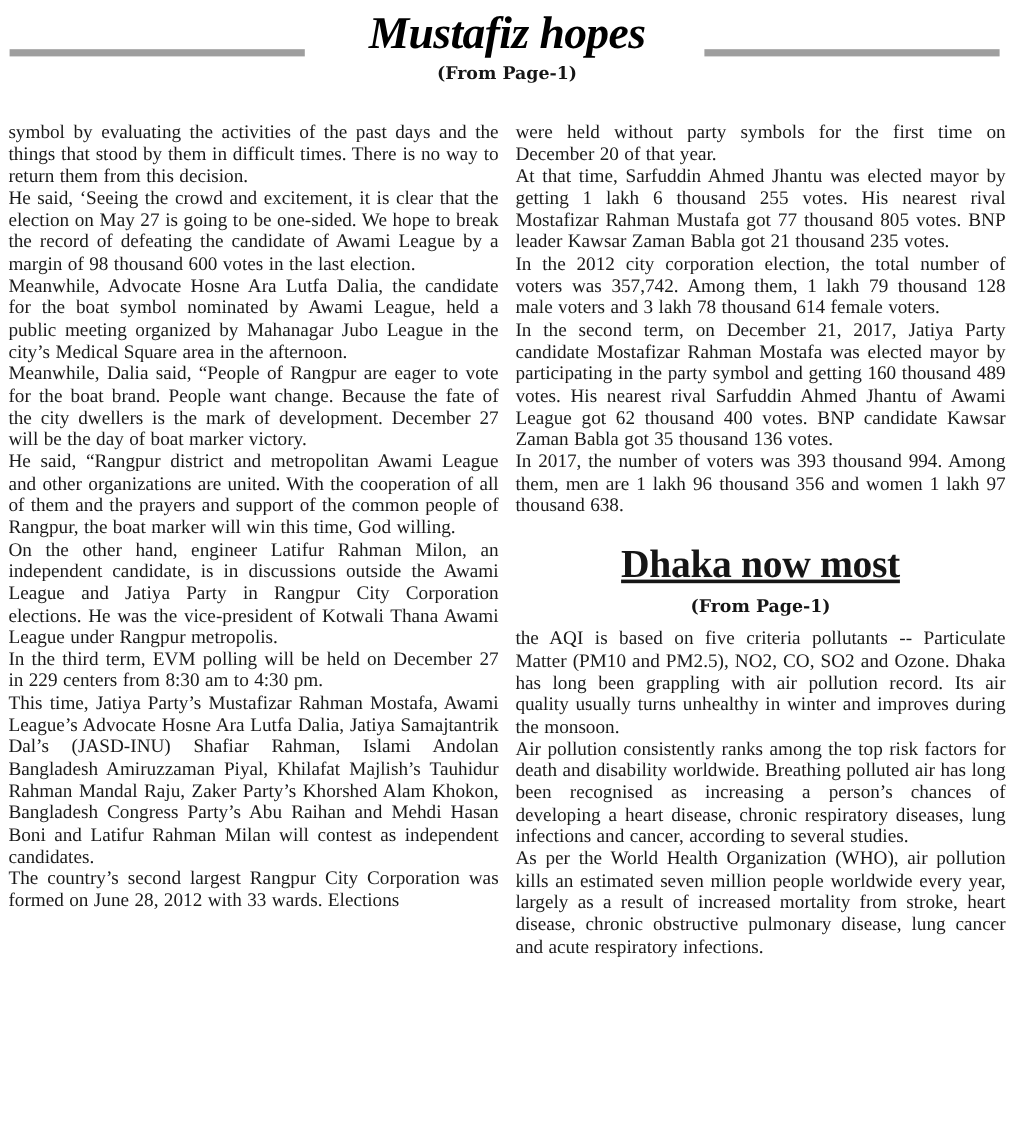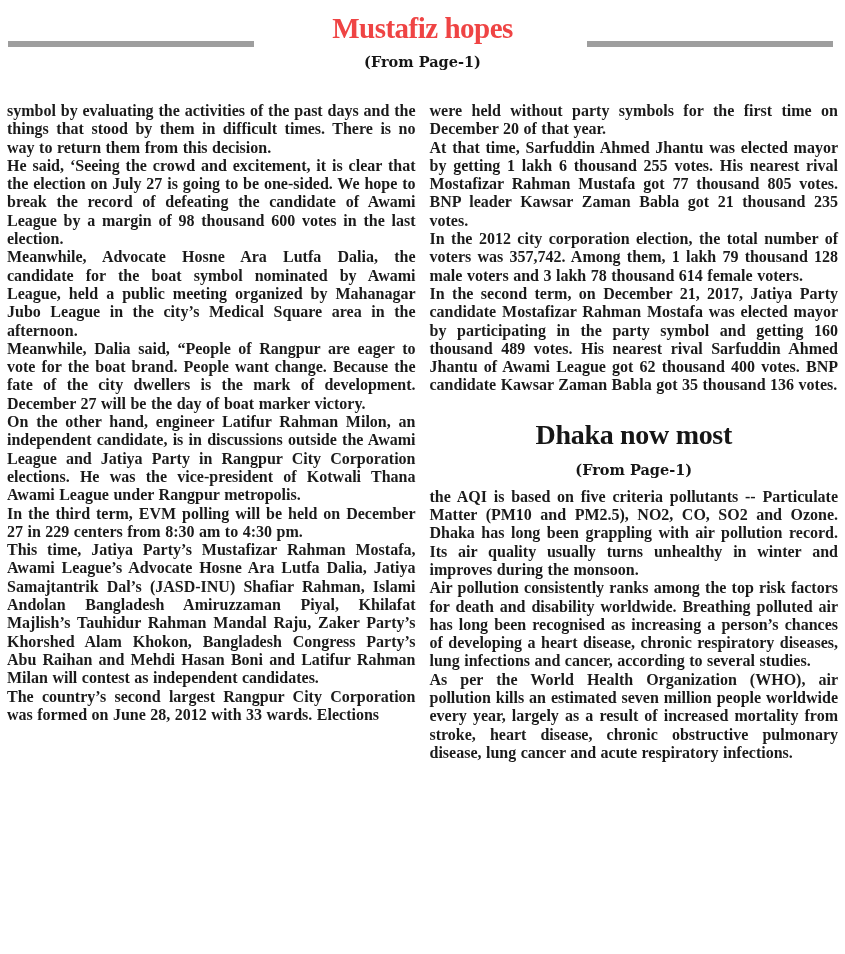--- a/index.html
+++ b/index.html
@@ -25,25 +25,26 @@
     position: absolute;
     top: 35px;
     height: 6px;
     background: #9e9e9e;
   }
   .rule-left  { left: 8px;   width: 246px; }
   .rule-right { left: 587px; width: 246px; }
   .a1-title {
     margin: 6px 0 0 0;
     text-align: center;
-    font-size: 29px;
+    font-size: 38px;
     line-height: 44px;
     font-weight: bold;
     letter-spacing: -0.5px;
-    color: #ef4444;
+    color: #000000;
+    font-style: italic;
   }
   .kicker {
     text-align: center;
     font-family: "DejaVu Serif", serif;
     font-weight: bold;
     font-size: 14.5px;
     margin-top: 3px;
     color: #161616;
   }
   
@@ -58,34 +59,34 @@
     width: 50%;
     box-sizing: border-box;
   }
   .para {
     margin: 0;
     padding: 0;
     font-size: 16px;
     line-height: 18.3px;
     text-align: justify;
     word-spacing: 0.5px;
-    font-weight: bold;
   }
   
   .a2 {
     margin-top: 20px;
   }
   .a2-title {
     margin: 0 0 2px 0;
     text-align: center;
-    font-size: 28px;
+    font-size: 33px;
     line-height: 40px;
     font-weight: bold;
     letter-spacing: -0.3px;
     color: #161616;
+    text-decoration: underline;
   }
   .a2-kicker {
     text-align: center;
     font-family: "DejaVu Serif", serif;
     font-weight: bold;
     font-size: 14.5px;
     margin: 6px 0 10px 0;
     color: #161616;
   }
 </style>
@@ -99,36 +100,38 @@
     <div class="rule rule-right"></div>
     <h1 class="a1-title">Mustafiz hopes</h1>
     <div class="kicker">(From Page-1)</div>
   </header>
 
   <div class="columns">
 
     <div class="col">
       <div>
           <p class="para">symbol by evaluating the activities of the past days and the things that stood by them in difficult times. There is no way to return them from this decision.</p>
-          <p class="para">He said, ‘Seeing the crowd and excitement, it is clear that the election on July 27 is going to be one-sided. We hope to break the record of defeating the candidate of Awami League by a margin of 98 thousand 600 votes in the last election.</p>
+          <p class="para">He said, ‘Seeing the crowd and excitement, it is clear that the election on May 27 is going to be one-sided. We hope to break the record of defeating the candidate of Awami League by a margin of 98 thousand 600 votes in the last election.</p>
           <p class="para">Meanwhile, Advocate Hosne Ara Lutfa Dalia, the candidate for the boat symbol nominated by Awami League, held a public meeting organized by Mahanagar Jubo League in the city’s Medical Square area in the afternoon.</p>
           <p class="para">Meanwhile, Dalia said, “People of Rangpur are eager to vote for the boat brand. People want change. Because the fate of the city dwellers is the mark of development. December 27 will be the day of boat marker victory.</p>
+          <p class="para">He said, “Rangpur district and metropolitan Awami League and other organizations are united. With the cooperation of all of them and the prayers and support of the common people of Rangpur, the boat marker will win this time, God willing.</p>
           <p class="para">On the other hand, engineer Latifur Rahman Milon, an independent candidate, is in discussions outside the Awami League and Jatiya Party in Rangpur City Corporation elections. He was the vice-president of Kotwali Thana Awami League under Rangpur metropolis.</p>
           <p class="para">In the third term, EVM polling will be held on December 27 in 229 centers from 8:30 am to 4:30 pm.</p>
           <p class="para">This time, Jatiya Party’s Mustafizar Rahman Mostafa, Awami League’s Advocate Hosne Ara Lutfa Dalia, Jatiya Samajtantrik Dal’s (JASD-INU) Shafiar Rahman, Islami Andolan Bangladesh Amiruzzaman Piyal, Khilafat Majlish’s Tauhidur Rahman Mandal Raju, Zaker Party’s Khorshed Alam Khokon, Bangladesh Congress Party’s Abu Raihan and Mehdi Hasan Boni and Latifur Rahman Milan will contest as independent candidates.</p>
           <p class="para">The country’s second largest Rangpur City Corporation was formed on June 28, 2012 with 33 wards. Elections</p>
         </div>
     </div>
 
     <div class="col">
       <div>
           <p class="para">were held without party symbols for the first time on December 20 of that year.</p>
           <p class="para">At that time, Sarfuddin Ahmed Jhantu was elected mayor by getting 1 lakh 6 thousand 255 votes. His nearest rival Mostafizar Rahman Mustafa got 77 thousand 805 votes. BNP leader Kawsar Zaman Babla got 21 thousand 235 votes.</p>
           <p class="para">In the 2012 city corporation election, the total number of voters was 357,742. Among them, 1 lakh 79 thousand 128 male voters and 3 lakh 78 thousand 614 female voters.</p>
           <p class="para">In the second term, on December 21, 2017, Jatiya Party candidate Mostafizar Rahman Mostafa was elected mayor by participating in the party symbol and getting 160 thousand 489 votes. His nearest rival Sarfuddin Ahmed Jhantu of Awami League got 62 thousand 400 votes. BNP candidate Kawsar Zaman Babla got 35 thousand 136 votes.</p>
+          <p class="para">In 2017, the number of voters was 393 thousand 994. Among them, men are 1 lakh 96 thousand 356 and women 1 lakh 97 thousand 638.</p>
         </div>
 
       <section class="a2">
         <h2 class="a2-title">Dhaka now most</h2>
         <div class="a2-kicker">(From Page-1)</div>
         <div>
             <p class="para">the AQI is based on five criteria pollutants -- Particulate Matter (PM10 and PM2.5), NO2, CO, SO2 and Ozone. Dhaka has long been grappling with air pollution record. Its air quality usually turns unhealthy in winter and improves during the monsoon.</p>
             <p class="para">Air pollution consistently ranks among the top risk factors for death and disability worldwide. Breathing polluted air has long been recognised as increasing a person’s chances of developing a heart disease, chronic respiratory diseases, lung infections and cancer, according to several studies.</p>
             <p class="para">As per the World Health Organization (WHO), air pollution kills an estimated seven million people worldwide every year, largely as a result of increased mortality from stroke, heart disease, chronic obstructive pulmonary disease, lung cancer and acute respiratory infections.</p>
           </div>

